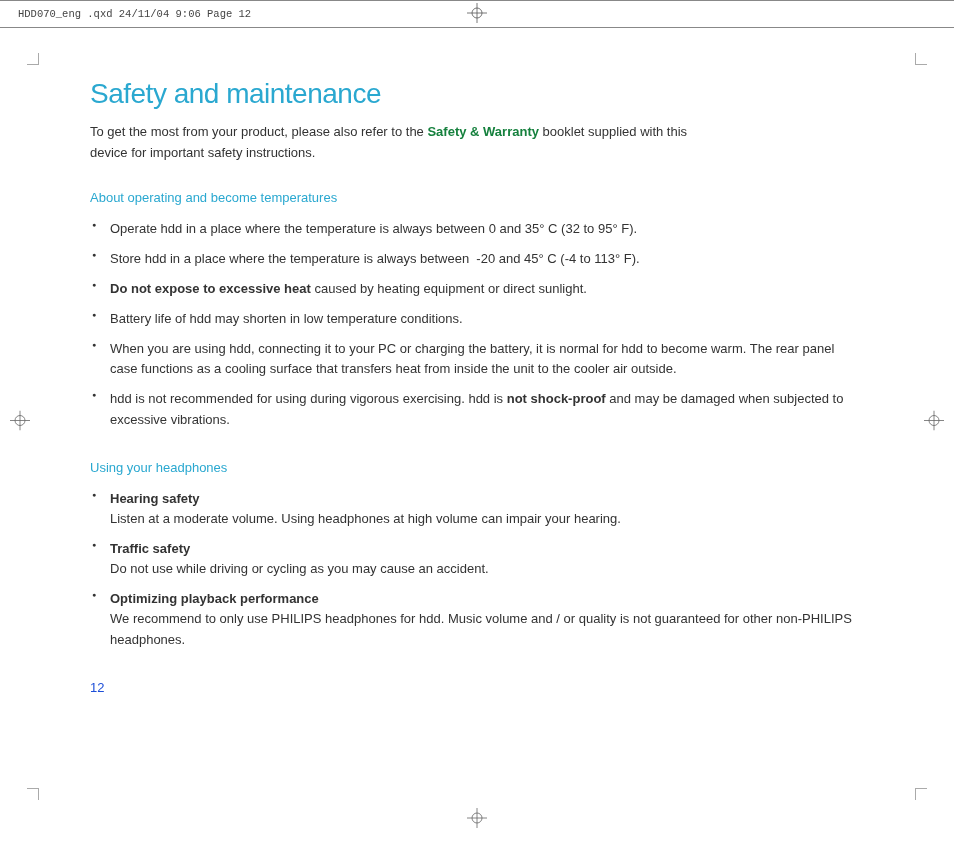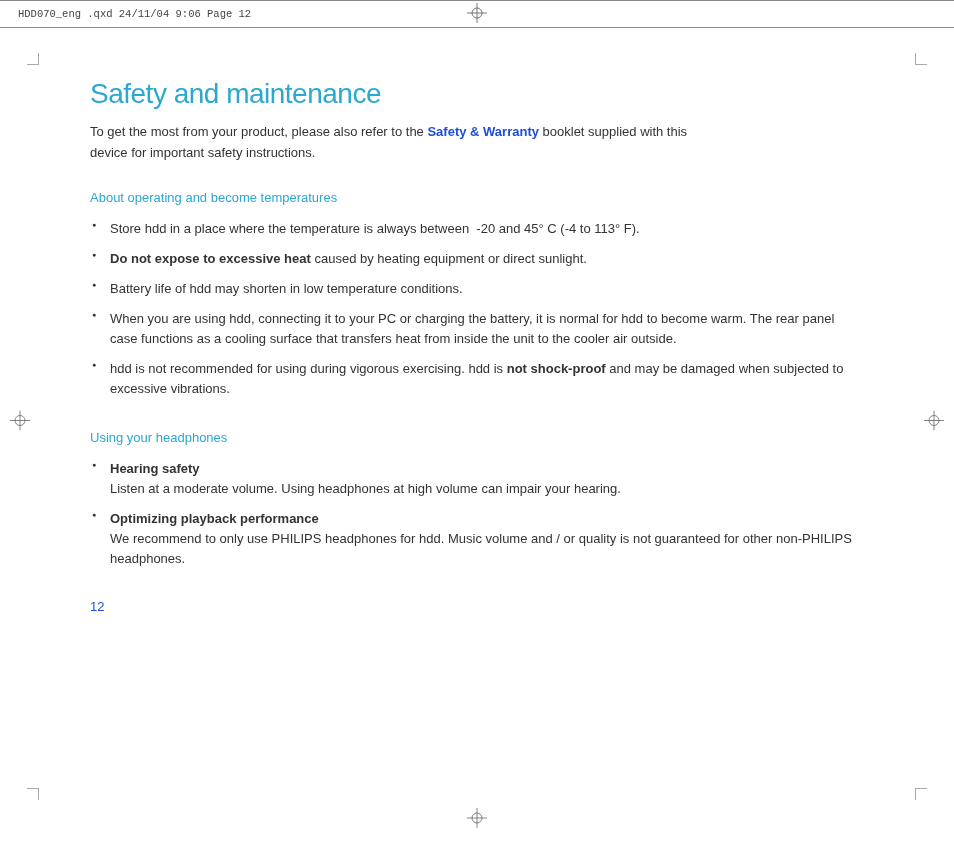--- a/index.html
+++ b/index.html
@@ -42,21 +42,21 @@
     .intro-text {
       font-size: 13px;
       line-height: 1.6;
       margin-bottom: 26px;
       color: #333;
       max-width: 600px;
     }
 
     .intro-text strong {
       font-weight: bold;
-      color: #1d4ed8;
+      color: #15803d;
     }
 
     .section-title {
       font-size: 13px;
       color: #2aa8d0;
       margin-bottom: 14px;
       font-weight: normal;
     }
 
     .bullet-list {
@@ -207,20 +207,23 @@
     <h1 class="main-title">Safety and maintenance</h1>
 
     <p class="intro-text">
       <span>To get the most from your product, please also refer to the </span><strong>Safety &amp; Warranty</strong><span> booklet supplied with this device for important safety instructions.</span>
     </p>
 
     <h2 class="section-title">About operating and become temperatures</h2>
 
     <ul class="bullet-list">
       <li>
+        <span>Operate hdd in a place where the temperature is always between 0 and 35° C (32 to 95° F).</span>
+      </li>
+      <li>
         <span>Store hdd in a place where the temperature is always between &nbsp;-20 and 45° C (-4 to 113° F).</span>
       </li>
       <li>
         <strong>Do not expose to excessive heat</strong><span> caused by heating equipment or direct sunlight.</span>
       </li>
       <li>
         <span>Battery life of hdd may shorten in low temperature conditions.</span>
       </li>
       <li>
         <span>When you are using hdd, connecting it to your PC or charging the battery, it is normal for hdd to become warm. The rear panel case functions as a cooling surface that transfers heat from inside the unit to the cooler air outside.</span>
@@ -231,20 +234,24 @@
     </ul>
 
     <h2 class="section-title">Using your headphones</h2>
 
     <ul class="bullet-list">
       <li>
         <strong>Hearing safety</strong><br>
         <span>Listen at a moderate volume. Using headphones at high volume can impair your hearing.</span>
       </li>
       <li>
+        <strong>Traffic safety</strong><br>
+        <span>Do not use while driving or cycling as you may cause an accident.</span>
+      </li>
+      <li>
         <strong>Optimizing playback performance</strong><br>
         <span>We recommend to only use PHILIPS headphones for hdd.  Music volume and / or quality is not guaranteed for other non-PHILIPS headphones.</span>
       </li>
     </ul>
 
     <div class="page-number">12</div>
 
   </div>
 </div>
 

